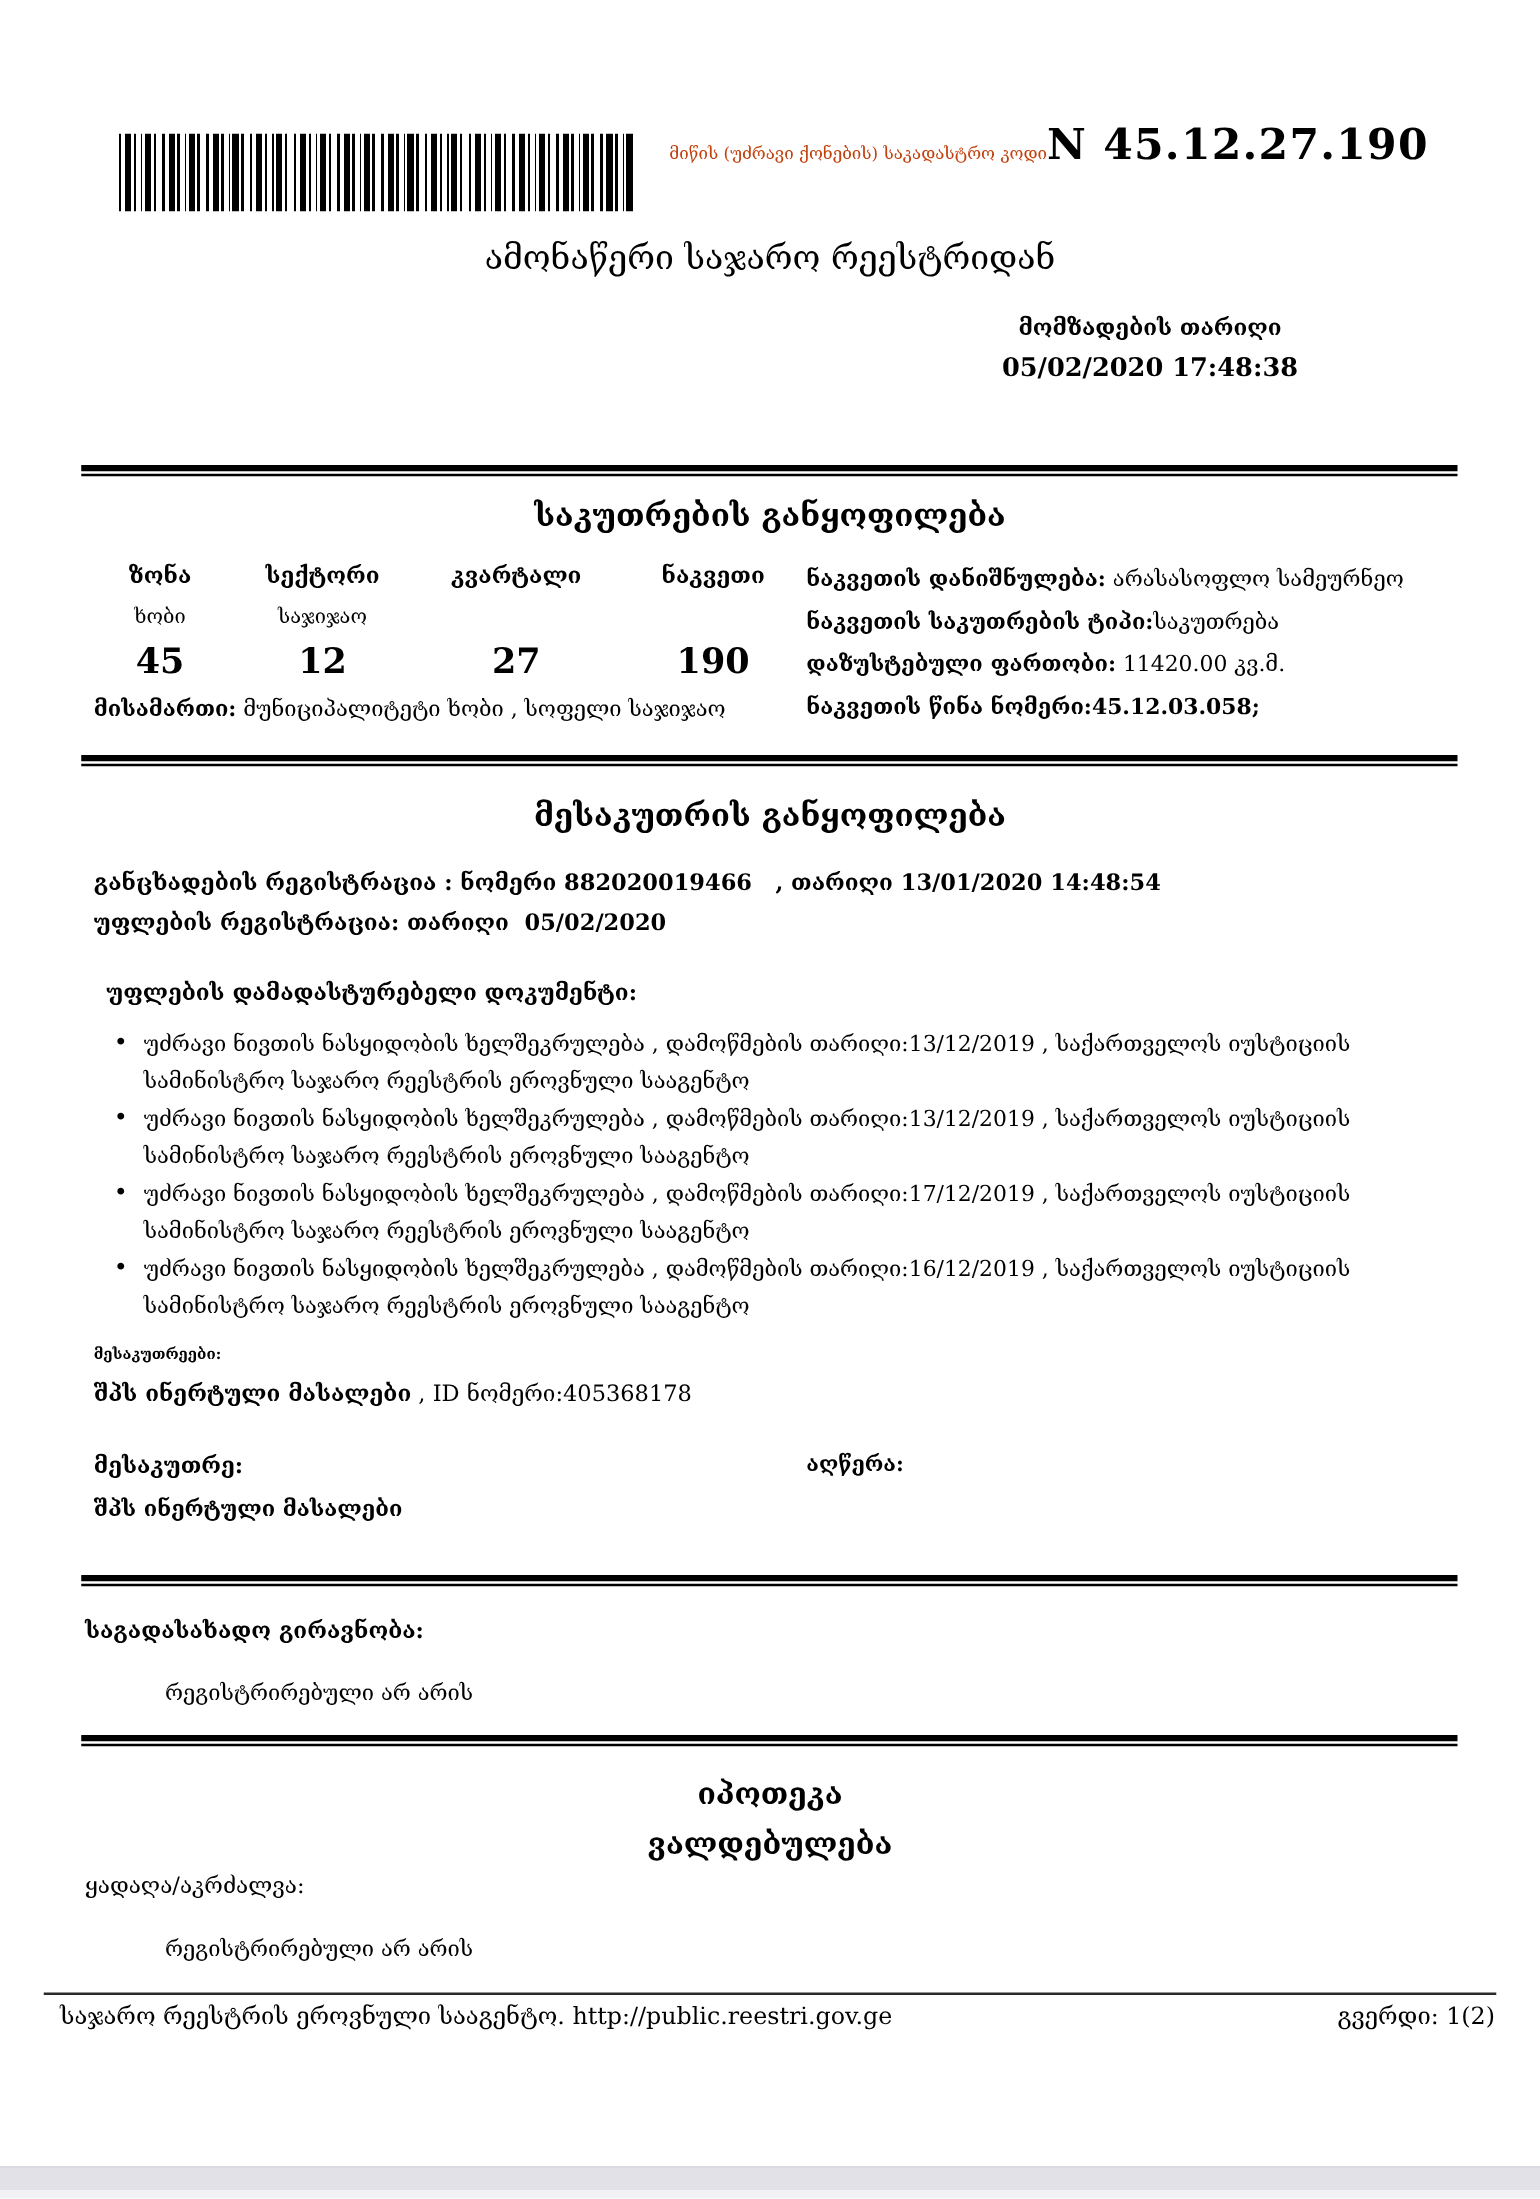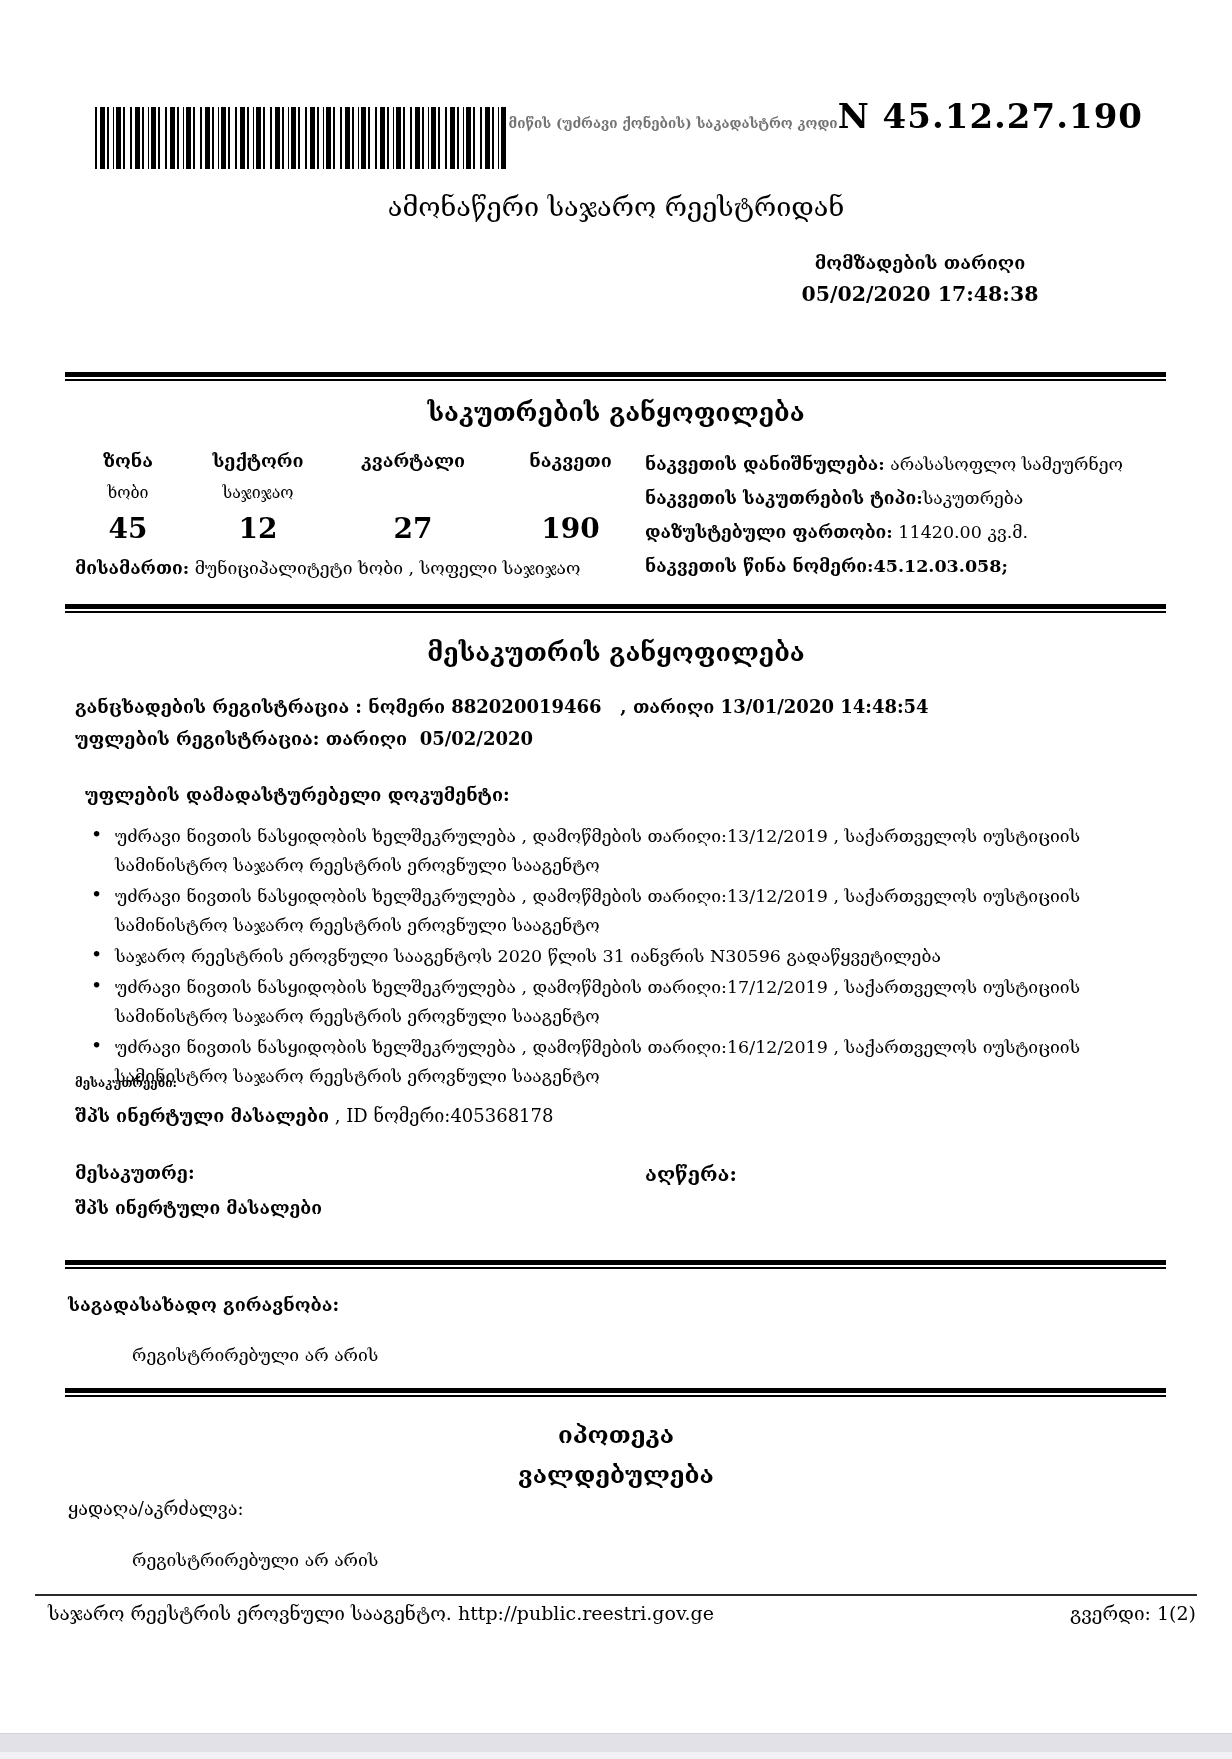--- a/index.html
+++ b/index.html
@@ -19,21 +19,21 @@
       #000 5px,#000 10px,#fff 10px,#fff 12px,
       #000 12px,#000 14px,#fff 14px,#fff 18px,
       #000 18px,#000 19px,#fff 19px,#fff 21px,
       #000 21px,#000 26px,#fff 26px,#fff 28px,
       #000 28px,#000 30px,#fff 30px,#fff 35px);
   }
   .code-block{
     position:absolute;top:96px;right:89px;
     display:flex;align-items:baseline;white-space:nowrap;
   }
-  .cadastral-label{font-size:13.5px;color:#737373;font-weight:bold;}
+  .cadastral-label{font-size:13.5px;color:#c2410c;}
   .cadastral-code{font-size:34px;font-weight:700;letter-spacing:1px;}
   .doc-title{
     position:absolute;left:0;right:0;top:191px;
     text-align:center;font-size:27px;font-weight:400;
   }
   .reg-left{position:absolute;left:170px;top:252px;width:640px;text-align:center;}
   .reg-right{position:absolute;left:760px;top:252px;width:320px;text-align:center;}
   .reg-label{font-size:18px;font-weight:700;margin-bottom:9px;}
   .reg-value{font-size:20.5px;font-weight:700;}
   
@@ -67,21 +67,21 @@
   .owner-lines{position:absolute;left:75px;top:696px;font-size:18px;font-weight:700;}
   .owner-lines div{margin-bottom:11px;}
   .docs-label{position:absolute;left:85px;top:784px;font-size:18px;font-weight:700;}
   .doc-list{position:absolute;left:115px;top:822px;width:1005px;margin:0;padding:0;list-style:none;}
   .doc-list li{position:relative;font-size:17.5px;line-height:29px;margin-bottom:2px;}
   .doc-list li::before{content:"•";position:absolute;left:-24px;top:-2px;font-size:19px;}
   .owners-label{position:absolute;left:75px;top:1076px;font-size:12px;font-weight:700;}
   .owner-id-line{position:absolute;left:75px;top:1105px;font-size:18px;}
   .owner-id-line .nm{font-weight:700;}
   .owner-col-label{position:absolute;left:75px;top:1162px;font-size:18px;font-weight:700;}
-  .sign-col-label{position:absolute;left:645px;top:1162px;font-size:20px;font-weight:700;}
+  .sign-col-label{position:absolute;left:645px;top:1162px;font-size:17px;font-weight:700;}
   .owner-name2{position:absolute;left:75px;top:1198px;font-size:17.5px;font-weight:700;}
   
   .tax-label{position:absolute;left:68px;top:1294px;font-size:18px;font-weight:700;}
   .tax-value{position:absolute;left:132px;top:1345px;font-size:17.5px;}
   .seizure-label{position:absolute;left:68px;top:1498px;font-size:18px;font-weight:400;}
   .seizure-value{position:absolute;left:132px;top:1550px;font-size:17.5px;}
   
   .footer-rule{position:absolute;left:35px;right:35px;top:1594px;border-top:2px solid #2a2a2a;}
   .footer{position:absolute;left:48px;right:36px;top:1602px;display:flex;
           justify-content:space-between;font-size:19px;}
@@ -157,21 +157,20 @@
   <div class="owner-lines">
     <div>განცხადების რეგისტრაცია : ნომერი 882020019466&nbsp;&nbsp; , თარიღი 13/01/2020 14:48:54</div>
     <div>უფლების რეგისტრაცია: თარიღი&nbsp; 05/02/2020</div>
   </div>
 
   <div class="docs-label">უფლების დამადასტურებელი დოკუმენტი:</div>
 
   <ul class="doc-list">
     <li>უძრავი ნივთის ნასყიდობის ხელშეკრულება , დამოწმების თარიღი:13/12/2019 , საქართველოს იუსტიციის სამინისტრო საჯარო რეესტრის ეროვნული სააგენტო</li>
     <li>უძრავი ნივთის ნასყიდობის ხელშეკრულება , დამოწმების თარიღი:13/12/2019 , საქართველოს იუსტიციის სამინისტრო საჯარო რეესტრის ეროვნული სააგენტო</li>
-    <li>საჯარო რეესტრის ეროვნული სააგენტოს 2020 წლის 31 იანვრის N30596 გადაწყვეტილება</li>
     <li>უძრავი ნივთის ნასყიდობის ხელშეკრულება , დამოწმების თარიღი:17/12/2019 , საქართველოს იუსტიციის სამინისტრო საჯარო რეესტრის ეროვნული სააგენტო</li>
     <li>უძრავი ნივთის ნასყიდობის ხელშეკრულება , დამოწმების თარიღი:16/12/2019 , საქართველოს იუსტიციის სამინისტრო საჯარო რეესტრის ეროვნული სააგენტო</li>
   </ul>
 
   <div class="owners-label">მესაკუთრეები:</div>
   <div class="owner-id-line">
     <span class="nm">შპს ინერტული მასალები</span><span> , ID ნომერი:405368178</span>
   </div>
 
   <div class="owner-col-label">მესაკუთრე:</div>

